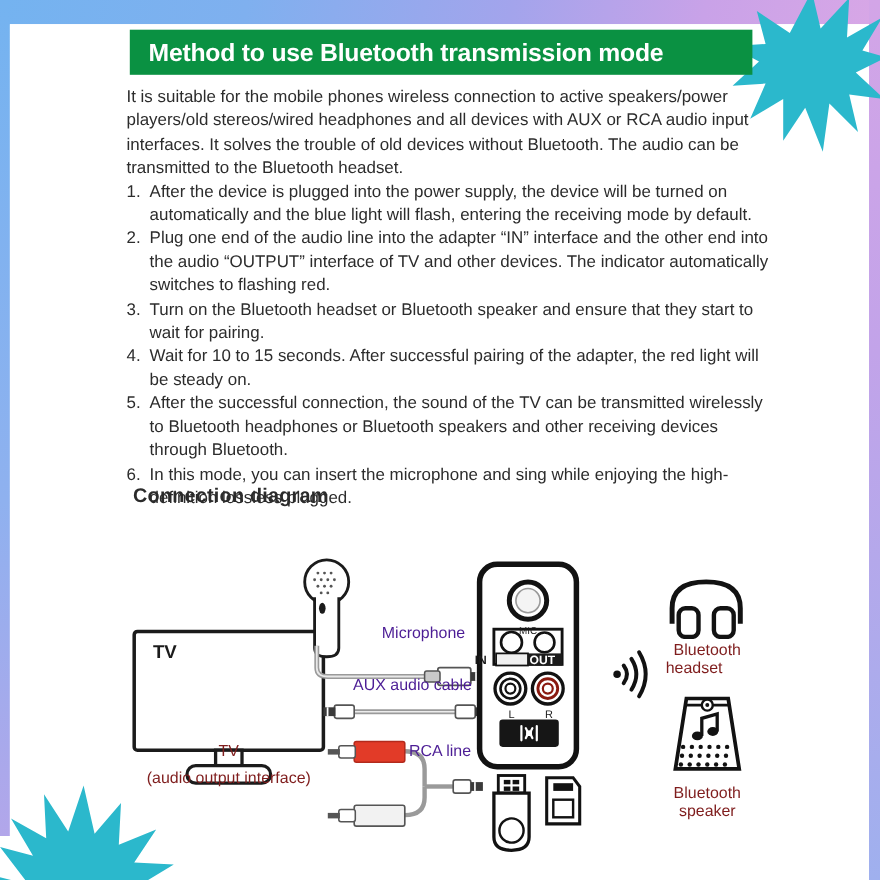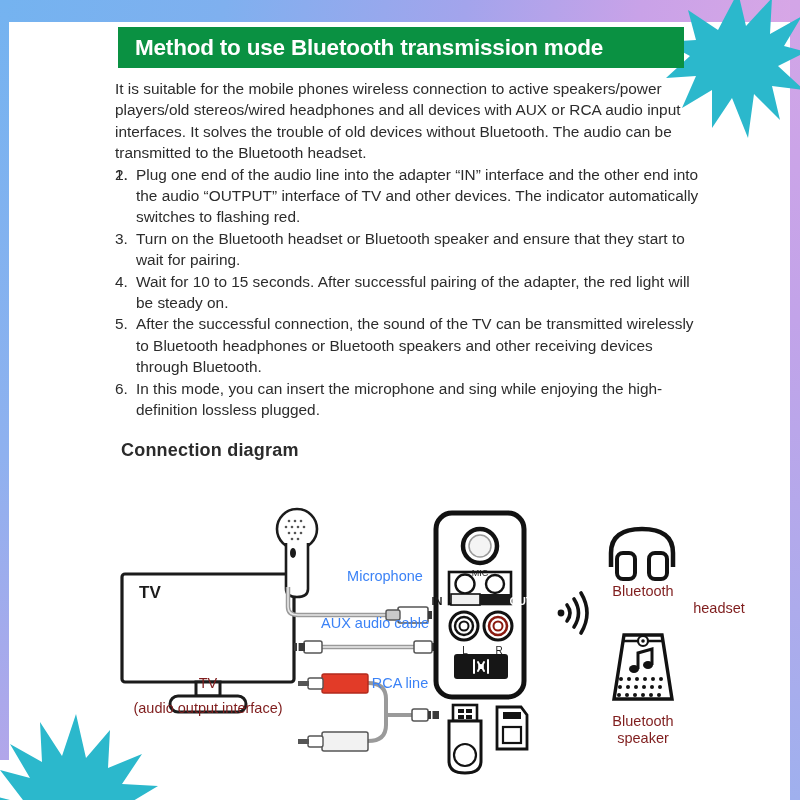--- a/index.html
+++ b/index.html
@@ -116,21 +116,21 @@
   .example-line2 { padding-left: 114px; display: block; }
 
   
   .diagram {
     position: absolute;
     left: 0; top: 495px;
     width: 800px; height: 305px;
   }
   .dlabel {
     position: absolute;
-    color: #3b82f6;
+    color: #4c1d95;
     font-size: 14.5px;
     text-align: center;
     line-height: 17px;
     white-space: nowrap;
   }
   .dlabel.gray { color: #7f1d1d; }
   .tv-word {
     position: absolute;
     font-size: 16px;
     color: #4a4a4a;
@@ -160,21 +160,21 @@
 
   <div class="content">
 
     <div class="title-banner">
       <span>Method to use Bluetooth transmission mode</span>
     </div>
 
     <div class="body-text">
       <p class="intro-para">It is suitable for the mobile phones wireless connection to active speakers/power players/old stereos/wired headphones and all devices with AUX or RCA audio input interfaces. It solves the trouble of old devices without Bluetooth. The audio can be transmitted to the Bluetooth headset.</p>
       <ol class="steps" id="steps-list">
-          <li><span class="num">1.</span></li>
+          <li><span class="num">1.</span><span>After the device is plugged into the power supply, the device will be turned on automatically and the blue light will flash, entering the receiving mode by default.</span></li>
           <li><span class="num">2.</span><span>Plug one end of the audio line into the adapter “IN” interface and the other end into the audio “OUTPUT” interface of TV and other devices. The indicator automatically switches to flashing red.</span></li>
           <li><span class="num">3.</span><span>Turn on the Bluetooth headset or Bluetooth speaker and ensure that they start to wait for pairing.</span></li>
           <li><span class="num">4.</span><span>Wait for 10 to 15 seconds. After successful pairing of the adapter, the red light will be steady on.</span></li>
           <li><span class="num">5.</span><span>After the successful connection, the sound of the TV can be transmitted wirelessly to Bluetooth headphones or Bluetooth speakers and other receiving devices through Bluetooth.</span></li>
           <li><span class="num">6.</span><span>In this mode, you can insert the microphone and sing while enjoying the high-definition lossless plugged.</span></li>
         </ol>
     </div>
 
     <div class="section-head">Connection diagram</div>
 
@@ -276,21 +276,21 @@
         <g fill="none" stroke="#ffffff" stroke-width="2" stroke-linecap="round">
           <path d="M42,150 L42,163"></path>
           <path d="M56,150 L56,163"></path>
           <path d="M46,152 Q49,156.5 46,161"></path>
           <path d="M52,152 Q49,156.5 52,161"></path>
         </g>
         <circle cx="49" cy="156.5" r="2.6" fill="#fff"></circle>
       </svg>
       <div class="dlabel" style="left:456px;top:70px;width:48px;font-size:9px;color:#1b1b1b;">MIC</div>
       <div class="dlabel" style="left:422px;top:98px;width:30px;font-size:11px;font-weight:bold;color:#1b1b1b;">IN</div>
-      <div class="dlabel" style="left:505px;top:98px;width:32px;font-size:11px;font-weight:bold;color:#ffffff;">OUT</div>
+      <div class="dlabel" style="left:477px;top:98px;width:32px;font-size:11px;font-weight:bold;color:#ffffff;">OUT</div>
       <div class="dlabel" style="left:452px;top:147px;width:26px;font-size:10px;color:#1b1b1b;">L</div>
       <div class="dlabel" style="left:486px;top:147px;width:26px;font-size:10px;color:#1b1b1b;">R</div>
 
       <svg width="90" height="75" style="position:absolute;left:443px;top:208px;" viewBox="0 0 90 75">
         <rect x="10" y="2" width="24" height="16" fill="#fff" stroke="#121212" stroke-width="2.6"></rect>
         <rect x="15" y="6" width="6" height="4" fill="#121212"></rect>
         <rect x="23" y="6" width="6" height="4" fill="#121212"></rect>
         <rect x="15" y="12" width="6" height="4" fill="#121212"></rect>
         <rect x="23" y="12" width="6" height="4" fill="#121212"></rect>
         <path d="M6,18 L38,18 L38,58 Q38,70 22,70 Q6,70 6,58 Z" fill="#fff" stroke="#121212" stroke-width="3"></path>
@@ -306,21 +306,21 @@
         <path d="M21,9 Q30,23 21,37" fill="none" stroke="#121212" stroke-width="3.6" stroke-linecap="round"></path>
         <path d="M28,3 Q40,23 28,43" fill="none" stroke="#121212" stroke-width="3.6" stroke-linecap="round"></path>
       </svg>
 
       <svg width="78" height="58" style="position:absolute;left:603px;top:28px;" viewBox="0 0 78 58">
         <path d="M8,44 L8,30 Q8,6 39,6 Q70,6 70,30 L70,44" fill="none" stroke="#121212" stroke-width="4.5"></path>
         <rect x="14" y="30" width="18" height="26" rx="6" fill="#fff" stroke="#121212" stroke-width="4"></rect>
         <rect x="46" y="30" width="18" height="26" rx="6" fill="#fff" stroke="#121212" stroke-width="4"></rect>
       </svg>
       <div class="dlabel gray" style="left:588px;top:88px;width:110px;">Bluetooth</div>
-      <div class="dlabel gray" style="left:620px;top:105px;width:110px;padding-left:44px;">headset</div>
+      <div class="dlabel gray" style="left:576px;top:105px;width:110px;">headset</div>
 
       <svg width="70" height="78" style="position:absolute;left:608px;top:130px;" viewBox="0 0 70 78">
         <path d="M16,10 L54,10 L64,74 L6,74 Z" fill="#fff" stroke="#121212" stroke-width="3.4"></path>
         <line x1="16" y1="16" x2="54" y2="16" stroke="#121212" stroke-width="2.4"></line>
         <circle cx="35" cy="16" r="5" fill="#fff" stroke="#121212" stroke-width="2.2"></circle>
         <circle cx="35" cy="16" r="1.8" fill="#121212"></circle>
         <g fill="#121212">
           <circle cx="13" cy="54" r="2"></circle>
             <circle cx="21" cy="54" r="2"></circle>
             <circle cx="29" cy="54" r="2"></circle>

